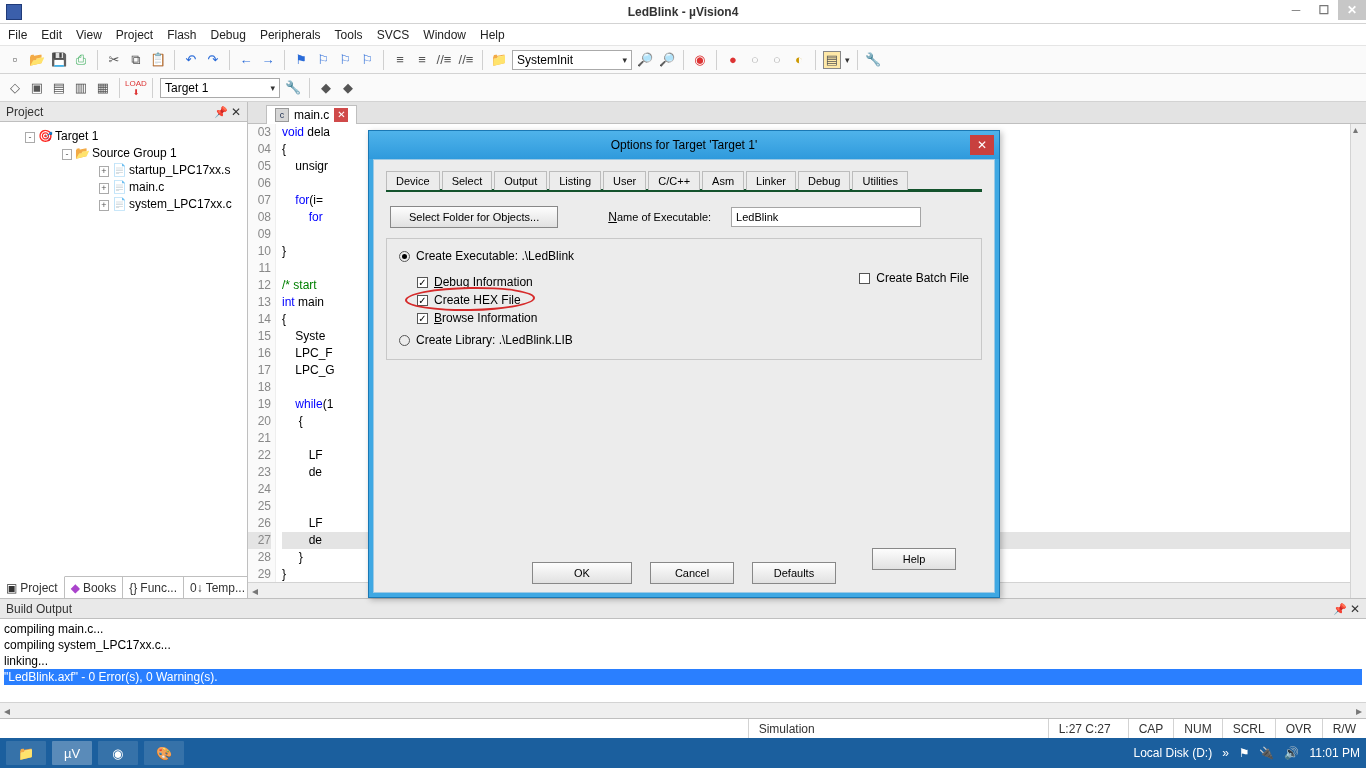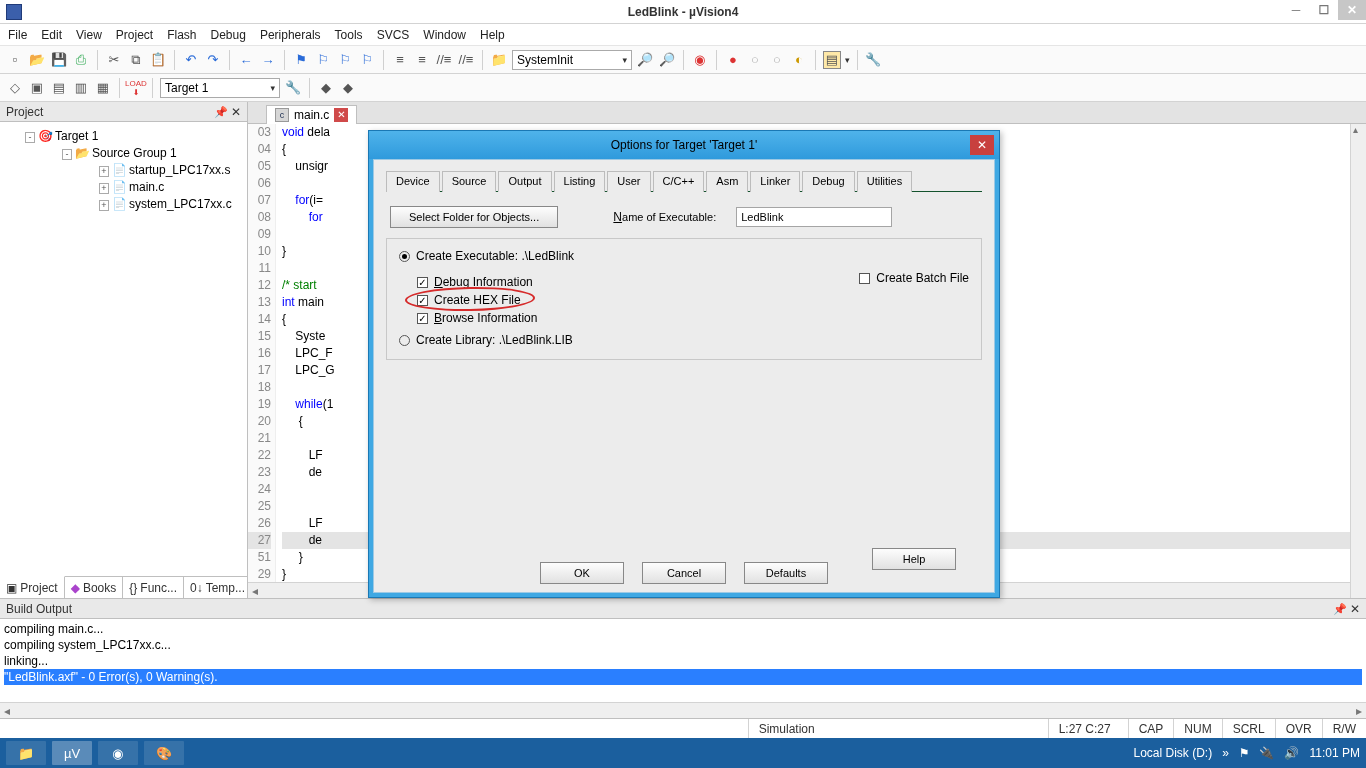--- a/index.html
+++ b/index.html
@@ -52,28 +52,28 @@
 .status-bar .seg { padding: 0 10px; border-left: 1px solid #d3d3d3; height: 100%; display: flex; align-items: center; }
 .status-bar .seg.first { border-left: none; flex: 1; }
 .taskbar { height: 30px; background: #1b5f9e; display: flex; align-items: center; padding: 0 6px; gap: 6px; }
 .taskbar .tb-app { width: 40px; height: 24px; display: flex; align-items: center; justify-content: center; background: rgba(255,255,255,0.12); border-radius: 1px; color:#fff; font-size:13px;}
 .taskbar .tray { margin-left: auto; color: #fff; display: flex; align-items: center; gap: 10px; font-size: 11px; }
 
 .dialog { position: absolute; left: 368px; top: 130px; width: 632px; height: 468px; background: #3fa8e3; border: 1px solid #1a78b4; box-shadow: 2px 2px 6px rgba(0,0,0,0.25); display: flex; flex-direction: column; }
 .dialog-title { height: 28px; background: linear-gradient(#4fb3ea,#2f9adc); color: #000; display: flex; align-items: center; justify-content: center; position: relative; font-size: 12px; }
 .dialog-close { position: absolute; right: 5px; top: 4px; width: 24px; height: 20px; background: #c8403e; color: #fff; display: flex; align-items: center; justify-content: center; font-size: 12px; }
 .dialog-body { flex: 1; margin: 0 4px 4px 4px; background: #ececec; border: 1px solid #9dc9e4; padding: 8px 12px 8px 12px; display: flex; flex-direction: column; }
-.dlg-tabs { display: flex; border-bottom: 1px solid #14532d; height: 22px; margin-top:2px;}
+.dlg-tabs { display: flex; border-bottom: 3px solid #14532d; height: 22px; margin-top:2px;}
 .dlg-tabs div { padding: 3px 9px; border: 1px solid #bcbcbc; border-bottom: none; margin-right: 2px; background: #ececec; position: relative; top: 1px; font-size:11px; }
 .dlg-tabs div.active { background: #ececec; border-bottom: 1px solid #ececec; }
 .dlg-row1 { display: flex; align-items: center; gap: 20px; margin: 14px 4px 10px 4px; }
 .dlg-btn { height: 22px; padding: 0 18px; border: 1px solid #888; background: linear-gradient(#fdfdfd,#e1e1e1); display: flex; align-items: center; font-size:11px;}
 .dlg-label { font-size: 11px; }
 .dlg-label u { text-decoration: underline; }
-.dlg-input { height: 20px; width: 156px; border: 1px solid #a5a5a5; background: #fff; padding: 0 4px; font-size:11px;}
+.dlg-input { height: 20px; width: 190px; border: 1px solid #a5a5a5; background: #fff; padding: 0 4px; font-size:11px;}
 .dlg-group { border: 1px solid #c8c8c8; padding: 10px 12px 12px 12px; margin: 0 0 0 0; }
 .radio-row { display: flex; align-items: center; gap: 6px; font-size: 11px; margin-bottom: 8px; }
 .radio { width: 11px; height: 11px; border: 1px solid #555; border-radius: 50%; display: inline-flex; align-items: center; justify-content: center; }
 .radio.checked::after { content: ''; width: 5px; height: 5px; background: #000; border-radius: 50%; }
 .chk-row { display: flex; align-items: center; gap: 6px; font-size: 11px; margin: 4px 0 4px 18px; position: relative; }
 .chk { width: 11px; height: 11px; border: 1px solid #555; background: #fff; display: inline-flex; align-items: center; justify-content: center; font-size: 9px; }
 .chk.checked::after { content: '✓'; color: #000; font-size: 10px; line-height: 9px; }
 .circle-highlight { position: absolute; left: -12px; top: -6px; width: 130px; height: 24px; border: 2px solid #d62b2b; border-radius: 50%; transform: rotate(-1deg); pointer-events:none;}
 .bottom-buttons { display:flex; gap:18px; justify-content:center; padding-top:12px; margin-top:auto; }
 .right-btn-area { position:absolute; right:26px; bottom:14px; }
@@ -243,21 +243,21 @@
           <div>18</div>
           <div>19</div>
           <div>20</div>
           <div>21</div>
           <div>22</div>
           <div>23</div>
           <div>24</div>
           <div>25</div>
           <div>26</div>
           <div class="sel-gutter">27</div>
-          <div>51</div>
+          <div>28</div>
           <div>29</div>
         </div>
       <div class="code-lines" id="codelines">
           <div><span class="kw">void</span> dela</div>
           <div>{</div>
           <div>    unsigr</div>
           <div></div>
           <div>    <span class="kw">for</span>(i=</div>
           <div>        <span class="kw">for</span></div>
           <div></div>
@@ -335,21 +335,21 @@
 </div>
 
 <div class="dialog">
   <div class="dialog-title">
     <span>Options for Target 'Target 1'</span>
     <div class="dialog-close">✕</div>
   </div>
   <div class="dialog-body">
     <div class="dlg-tabs">
       <div>Device</div>
-      <div>Source</div>
+      <div>Select</div>
       <div class="active">Output</div>
       <div>Listing</div>
       <div>User</div>
       <div>C/C++</div>
       <div>Asm</div>
       <div>Linker</div>
       <div>Debug</div>
       <div>Utilities</div>
     </div>
 
@@ -388,21 +388,21 @@
           <span>Create Batch File</span>
         </div>
       </div>
       <div class="radio-row" style="margin-top:4px; margin-bottom:0">
         <span class="radio"></span>
         <span>Create Library:  .\LedBlink.LIB</span>
       </div>
     </div>
 
     <div class="bottom-buttons" style="position:relative">
-      <div class="dlg-btn" style="width:84px;justify-content:center">OK</div>
+      <div class="dlg-btn" style="width:100px;justify-content:center">OK</div>
       <div class="dlg-btn" style="width:84px;justify-content:center">Cancel</div>
       <div class="dlg-btn" style="width:84px;justify-content:center">Defaults</div>
       <div class="right-btn-area">
           <div class="dlg-btn" style="width:84px;justify-content:center">Help</div>
         </div>
     </div>
   </div>
 </div>
 
 </body></html>

